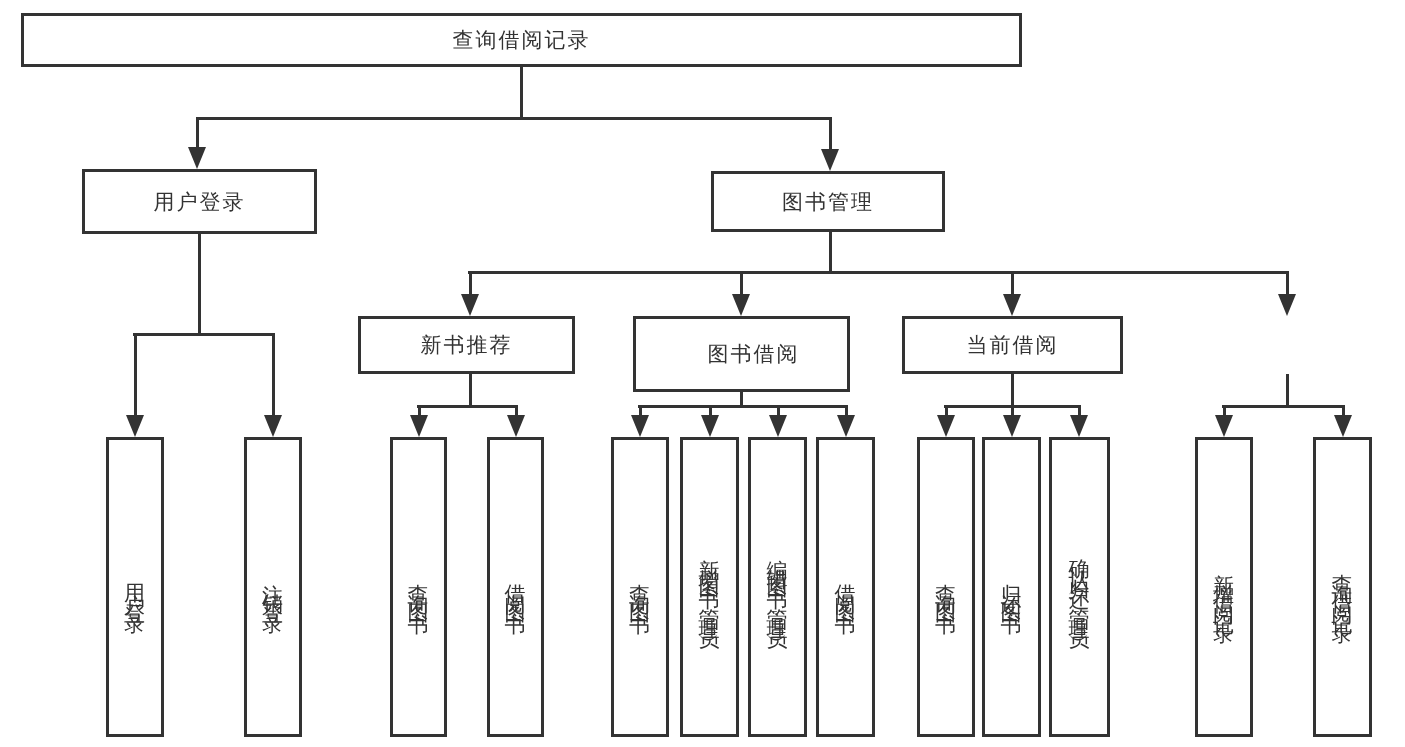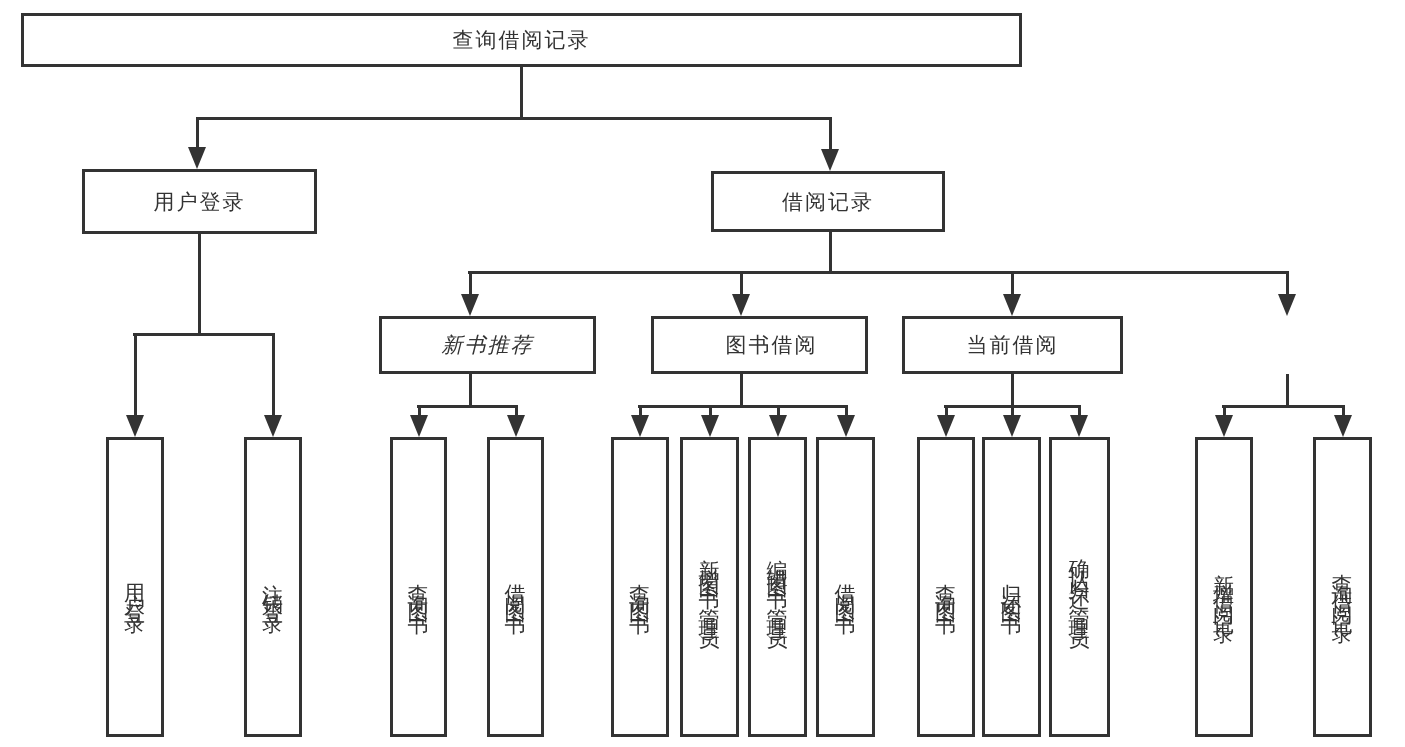--- a/index.html
+++ b/index.html
@@ -113,24 +113,24 @@
       <div class="carrow" style="left: 1070px; top: 415px;"></div>
       <div class="cline" style="left: 1222.5px; top: 405px; width: 3px; height: 14px;"></div>
       <div class="carrow" style="left: 1215px; top: 415px;"></div>
       <div class="cline" style="left: 1341.5px; top: 405px; width: 3px; height: 14px;"></div>
       <div class="carrow" style="left: 1334px; top: 415px;"></div>
     </div>
 
   <div class="node h" style="left:21px; top:13px; width:1001px; height:54px;">查询借阅记录</div>
 
   <div class="node h" style="left:82px; top:169px; width:235px; height:65px;">用户登录</div>
-  <div class="node h" style="left:711px; top:171px; width:234px; height:61px;">借阅记录</div>
+  <div class="node h" style="left:711px; top:171px; width:234px; height:61px;">图书管理</div>
 
-  <div class="node h" style="left:379px; top:316px; width:217px; height:58px;font-style:italic;">新书推荐</div>
-  <div class="node h" style="left:651px; top:316px; width:217px; height:58px;padding-left:24px;">图书借阅</div>
+  <div class="node h" style="left:358px; top:316px; width:217px; height:58px;">新书推荐</div>
+  <div class="node h" style="left:633px; top:316px; width:217px; height:76px;padding-left:24px;">图书借阅</div>
   <div class="node h" style="left:902px; top:316px; width:221px; height:58px;font-family:Liberation Mono, monospace;">当前借阅</div>
 
   <div class="node v" style="left:106px; top:437px; width:58px; height:300px;">用户登录</div>
   <div class="node v" style="left:244px; top:437px; width:58px; height:300px;">注销登录</div>
 
   <div class="node v" style="left:390px; top:437px; width:57px; height:300px;">查询图书</div>
   <div class="node v" style="left:487px; top:437px; width:57px; height:300px;">借阅图书</div>
 
   <div class="node v" style="left:611px; top:437px; width:58px; height:300px;">查询图书</div>
   <div class="node v" style="left:680px; top:437px; width:59px; height:300px;">新增图书（管理员）</div>

